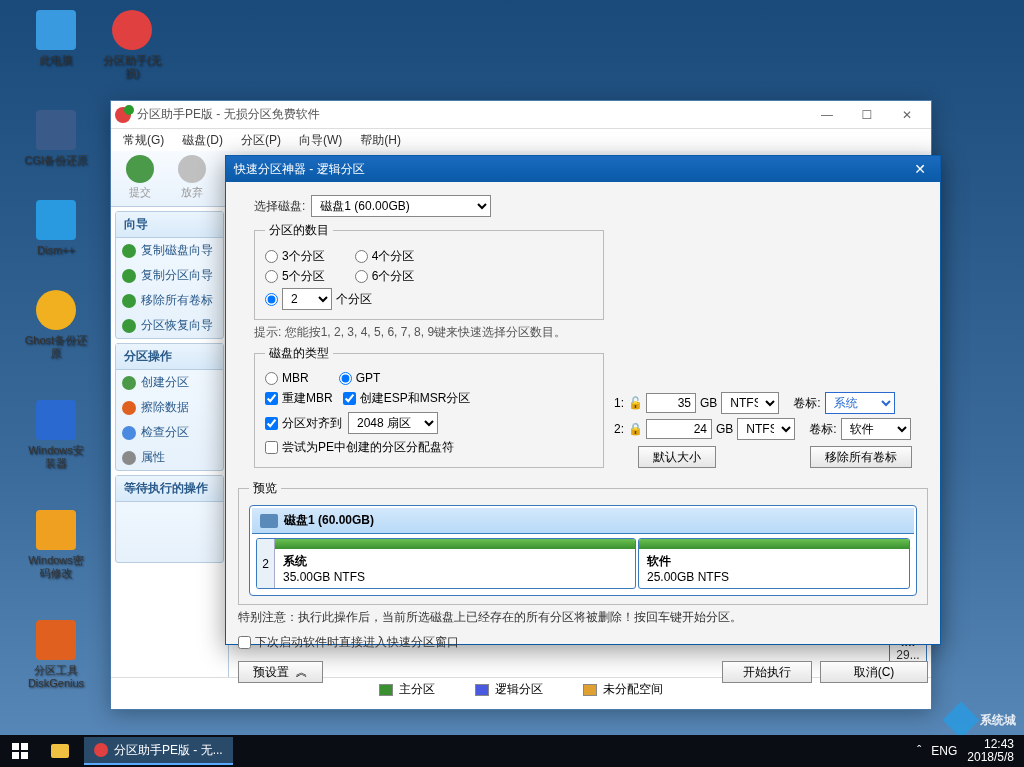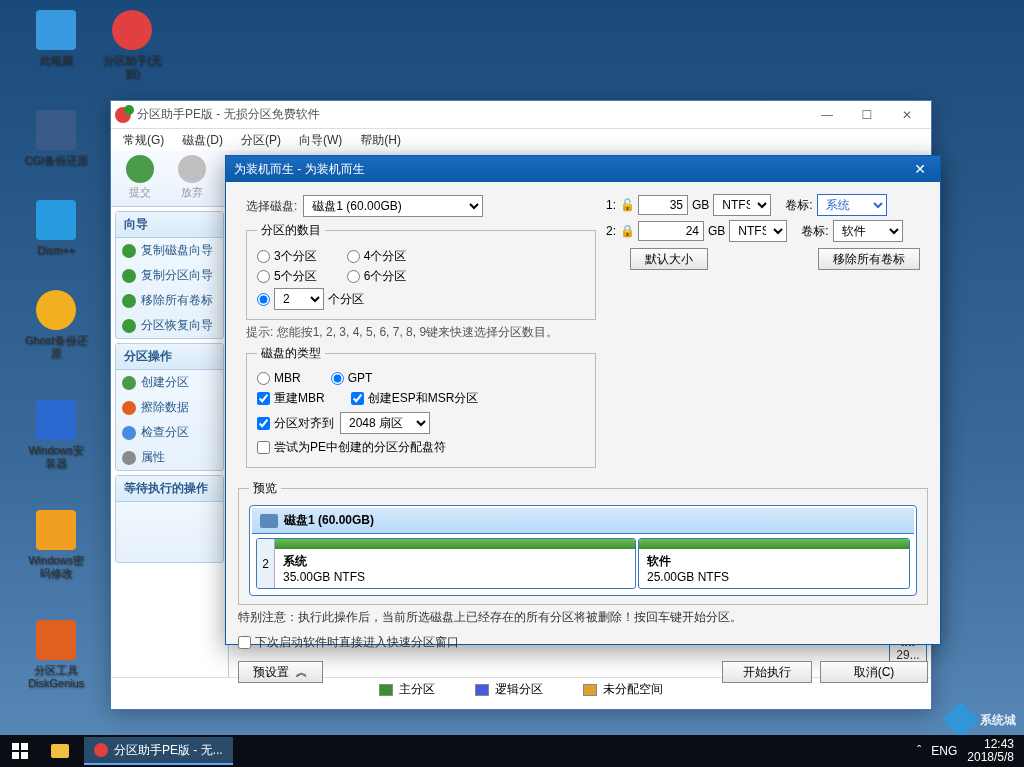--- a/index.html
+++ b/index.html
@@ -46,21 +46,21 @@
 
 .legend{height:24px;border-top:1px solid #ddd;display:flex;align-items:center;padding:0 20px;gap:40px;justify-content:center;}
 .leg{display:flex;align-items:center;gap:6px;}
 .lbox{width:14px;height:12px;border:1px solid #888;}
 
 
 .dialog { position:absolute; left: 225px; top: 155px; width: 716px; height:490px; background:#f4f4f4; border:1px solid #0a5aa8; box-shadow:0 6px 24px rgba(0,0,0,.4); z-index:10;}
 .dlg-title{height:26px;background:linear-gradient(#1a6ac0,#0a5aa8);color:#fff;display:flex;align-items:center;padding:0 8px;}
 .dlg-title .t{flex:1;}
 .dlg-close{width:24px;text-align:center;color:#fff;font-size:14px;}
-.dlg-body{padding:8px 20px; display:flex; gap:10px;}
+.dlg-body{padding:8px 28px; display:flex; gap:10px;align-items:flex-end;}
 .dlg-left{width:350px;}
 .dlg-right{flex:1;}
 
 .row{display:flex;align-items:center;gap:6px;margin:5px 0;}
 .lbl{color:#333;}
 select,input[type=text]{border:1px solid #888;padding:1px 4px;height:20px;font-size:12px;background:#fff;}
 select{height:22px;}
 .sel-blue{border:1px solid #2a6ad0;color:#2a6ad0;}
 
 fieldset{border:1px solid #bbb;padding:6px 10px;margin:4px 0;}
@@ -258,21 +258,21 @@
       </div>
     <div class="leg">
         <div class="lbox" style="background:#e0a030"></div>
         <span>未分配空间</span>
       </div>
   </div>
 </div>
 
 <div class="dialog">
   <div class="dlg-title">
-    <div class="t">为装机而生 - 为装机而生</div>
+    <div class="t">快速分区神器 - 逻辑分区</div>
     <div class="dlg-close">✕</div>
   </div>
   <div class="dlg-body">
     <div class="dlg-left">
       <div class="row">
         <span class="lbl">选择磁盘:</span>
         <select style="width:180px"><option>磁盘1 (60.00GB)</option></select>
       </div>
       <fieldset>
         <legend>分区的数目</legend>
@@ -315,21 +315,21 @@
           <label>
               <input type="radio" name="dt" checked="" style="">
               <span>GPT</span>
             </label>
         </div>
         <div class="row">
           <label>
               <input type="checkbox" checked="" style="">
               <span>重建MBR</span>
             </label>
-          <label style="margin-left:20px">
+          <label style="margin-left:4px">
               <input type="checkbox" checked="" style="">
               <span>创建ESP和MSR分区</span>
             </label>
         </div>
         <div class="row">
           <label>
               <input type="checkbox" checked="" style="">
               <span>分区对齐到</span>
             </label>
           <select style="width:90px"><option>2048 扇区</option></select>

